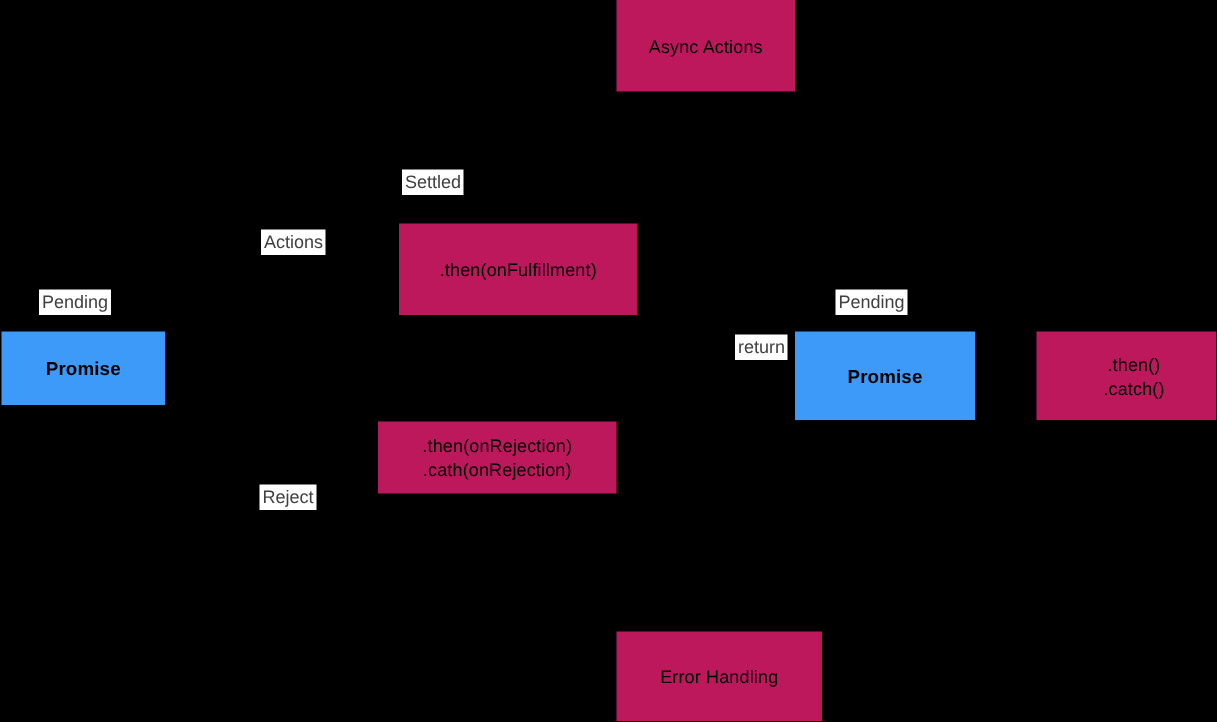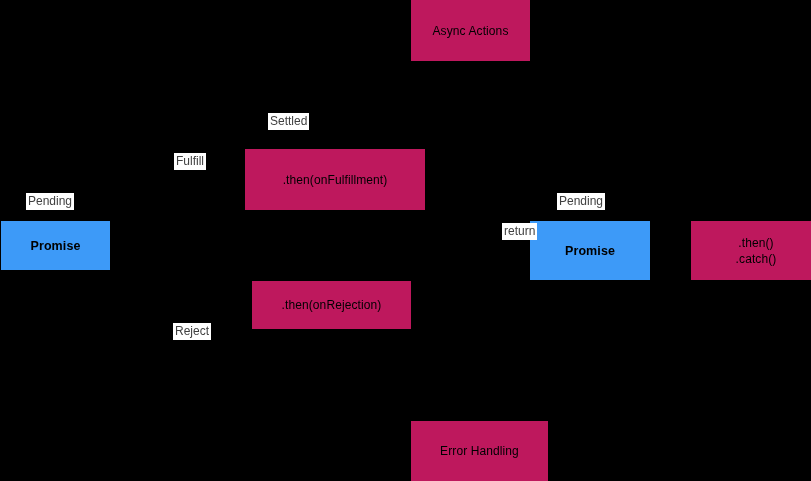--- a/index.html
+++ b/index.html
@@ -50,35 +50,36 @@
 </head>
 <body>
 
 <div id="canvas">
     <div class="node fill-orange" style="left: 411px; top: 0px; width: 119px; height: 61px;">
       <span class="line">Async Actions</span>
     </div>
     <div class="node fill-blue bold" style="left: 1px; top: 221px; width: 109px; height: 49px;">
       <span class="line">Promise</span>
     </div>
-    <div class="node fill-orange" style="left: 245px; top: 149px; width: 180px; height: 61px; align-items: center;">
+    <div class="node fill-orange" style="left: 266px; top: 149px; width: 159px; height: 61px; align-items: center;">
       <span class="line">.then(onFulfillment)</span>
     </div>
     <div class="node fill-orange" style="left: 252px; top: 281px; width: 159px; height: 48px;">
       <span class="line">.then(onRejection)</span>
+      <span class="line">.cath(onRejection)</span>
     </div>
     <div class="node fill-blue bold" style="left: 530px; top: 221px; width: 120px; height: 59px;">
       <span class="line">Promise</span>
     </div>
     <div class="node fill-orange" style="left: 691px; top: 221px; width: 130px; height: 59px;">
       <span class="line">.then()</span>
       <span class="line">.catch()</span>
     </div>
     <div class="node fill-orange" style="left: 411px; top: 421px; width: 137px; height: 60px;">
       <span class="line">Error Handling</span>
     </div>
     <div class="edge-label" style="left: 268px; top: 113px;">Settled</div>
-    <div class="edge-label" style="left: 174px; top: 153px;">Fulfill</div>
+    <div class="edge-label" style="left: 174px; top: 153px;">Actions</div>
     <div class="edge-label" style="left: 26px; top: 193px;">Pending</div>
-    <div class="edge-label" style="left: 490px; top: 223px; margin-left: 12px;">return</div>
+    <div class="edge-label" style="left: 490px; top: 223px;">return</div>
     <div class="edge-label" style="left: 557px; top: 193px;">Pending</div>
     <div class="edge-label" style="left: 173px; top: 323px;">Reject</div>
   </div>
 
 </body></html>

